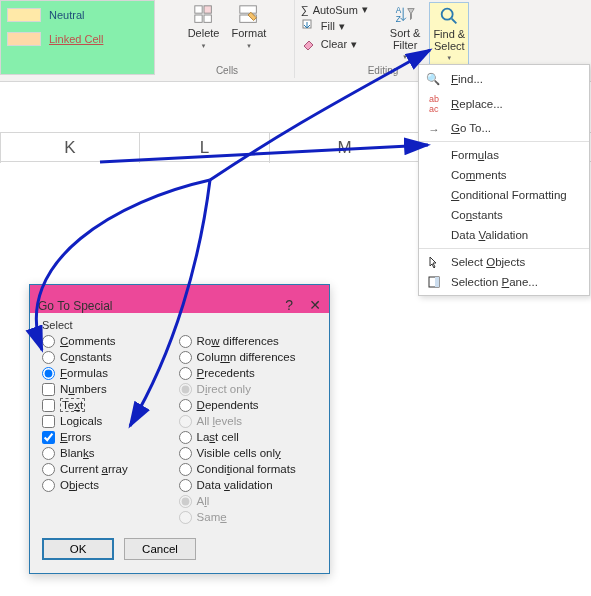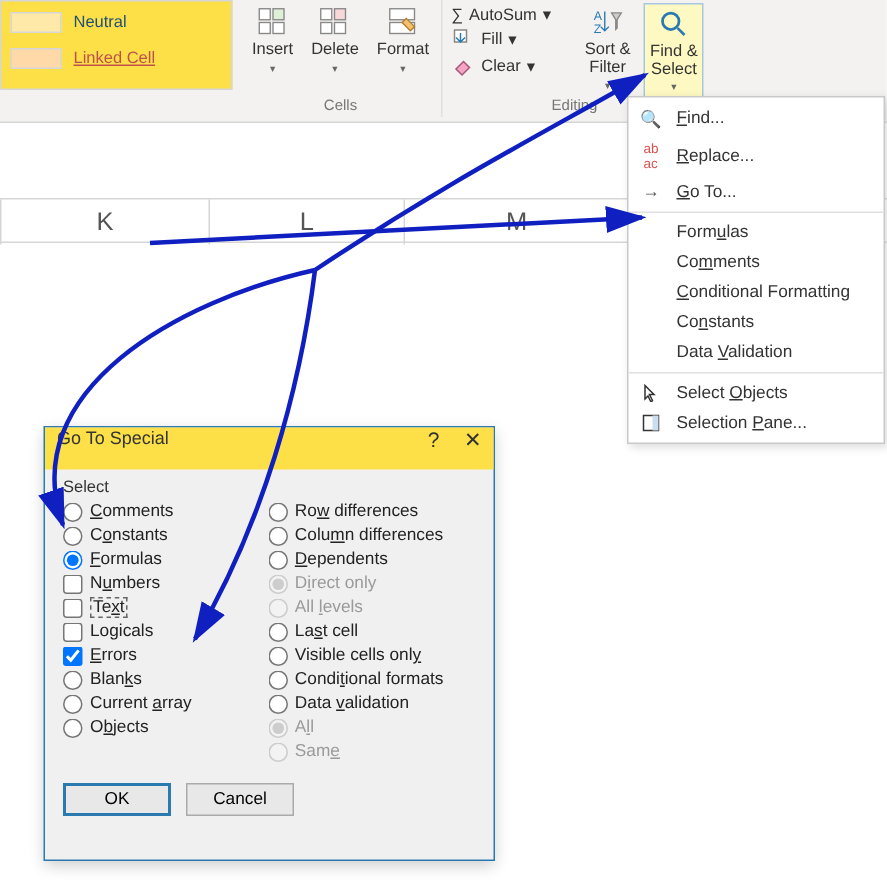--- a/index.html
+++ b/index.html
@@ -1,20 +1,20 @@
 <!DOCTYPE html>
 <html><head>
 <meta charset="utf-8">
 <style>
   * { box-sizing: border-box; font-family: "Segoe UI", Tahoma, sans-serif; }
   body { margin: 0; width: 591px; height: 596px; background: #fff; position: relative; overflow: hidden; }
 
   
   .ribbon { position: absolute; top: 0; left: 0; right: 0; height: 82px; background: #f3f2f1; border-bottom: 1px solid #d6d6d6; }
-  .styles-box { position: absolute; left: 0; top: 0; width: 155px; height: 60px; background: #fde047; border: 1px solid #d6d6d6; }
+  .styles-box { position: absolute; left: 0; top: 0; width: 155px; height: 75px; background: #86efac; border: 1px solid #d6d6d6; }
   .style-swatch { display: flex; align-items: center; height: 20px; margin: 4px 6px; }
   .swatch { width: 34px; height: 14px; margin-right: 8px; border: 1px solid #d6d6d6; }
   .swatch.neutral { background: #ffe9a8; }
   .swatch.linked { background: #ffd9a8; }
   .style-label { font-size: 11px; color: #1f4e79; }
   .style-label.linked { text-decoration: underline; color: #c0504d; }
 
   .ribbon-group { position: absolute; top: 0; height: 78px; display: flex; flex-direction: column; align-items: center; justify-content: flex-start; font-size: 11px; color: #444; }
   .group-icons { display: flex; gap: 6px; padding-top: 2px; }
   .big-btn { display: flex; flex-direction: column; align-items: center; gap: 2px; padding: 2px 3px; cursor: pointer; }
@@ -36,21 +36,21 @@
   .menu-sep { height: 1px; background: #e0e0e0; margin: 3px 0; }
   .menu-icon { width: 18px; display: flex; justify-content: center; color: #555; }
   .mn-u { text-decoration: underline; }
 
   
   .colhdr { position: absolute; top: 132px; left: 0; right: 0; height: 30px; background: #fff; border-top: 1px solid #d6d6d6; border-bottom: 1px solid #d6d6d6; }
   .colcell { position: absolute; top: 0; height: 30px; border-right: 1px solid #d6d6d6; display: flex; align-items: center; justify-content: center; font-size: 17px; color: #555; }
 
   
   .dialog { position: absolute; left: 29px; top: 284px; width: 301px; height: 290px; background: #f0f0f0; border: 1px solid #2a7ab0; box-shadow: 0 3px 10px rgba(0,0,0,0.2); }
-  .dlg-titlebar { height: 28px; background: #fde047; display: flex; align-items: flex-start; padding: 0 8px; font-size: 12px; color: #333; position: relative; }
+  .dlg-titlebar { height: 28px; background: #ec4899; display: flex; align-items: flex-end; padding: 0 8px; font-size: 12px; color: #333; position: relative; }
   .dlg-titlebar .q { position: absolute; right: 36px; font-size: 14px; color: #333; cursor: pointer; }
   .dlg-titlebar .x { position: absolute; right: 8px; font-size: 14px; color: #333; cursor: pointer; }
   .dlg-body { padding: 4px 12px 6px 12px; font-size: 11.5px; color: #222; }
   .dlg-section { font-size: 11px; color: #333; margin: 2px 0 4px 0; }
   .dlg-cols { display: flex; gap: 10px; }
   .dlg-col { display: flex; flex-direction: column; gap: 3px; }
   .radio, .check { display: flex; align-items: center; gap: 5px; line-height: 1.1; }
   .radio input, .check input { margin: 0; }
   .radio label, .check label { font-size: 11.5px; }
   .sub { }
@@ -78,30 +78,20 @@
       <div class="style-label linked">Linked Cell</div>
     </div>
   </div>
 
   <div class="ribbon-group cells-group">
     <div class="group-icons">
       <div class="big-btn">
         <svg class="icon24" viewBox="0 0 24 24">
             <rect x="2" y="2" width="8" height="8" fill="#fff" stroke="#888"></rect>
             <rect x="2" y="12" width="8" height="8" fill="#fff" stroke="#888"></rect>
-            <rect x="12" y="2" width="8" height="8" fill="#dff0d8" stroke="#888"></rect>
-            <rect x="12" y="12" width="8" height="8" fill="#fff" stroke="#888"></rect>
-          </svg>
-        <span class="lbl">Insert</span>
-          <span class="drop">▾</span>
-      </div>
-      <div class="big-btn">
-        <svg class="icon24" viewBox="0 0 24 24">
-            <rect x="2" y="2" width="8" height="8" fill="#fff" stroke="#888"></rect>
-            <rect x="2" y="12" width="8" height="8" fill="#fff" stroke="#888"></rect>
             <rect x="12" y="2" width="8" height="8" fill="#f8d7da" stroke="#888"></rect>
             <rect x="12" y="12" width="8" height="8" fill="#fff" stroke="#888"></rect>
           </svg>
         <span class="lbl">Delete</span>
           <span class="drop">▾</span>
       </div>
       <div class="big-btn">
         <svg class="icon24" viewBox="0 0 24 24">
             <rect x="2" y="2" width="18" height="8" fill="#fff" stroke="#888"></rect>
             <rect x="2" y="12" width="18" height="8" fill="#fff" stroke="#888"></rect>
@@ -278,25 +268,29 @@
         <div class="radio">
             <input type="radio" style="">
             <label>Ro<span class="u">w</span> differences</label>
           </div>
         <div class="radio">
             <input type="radio" style="">
             <label>Colu<span class="u">m</span>n differences</label>
           </div>
         <div class="radio">
             <input type="radio" style="">
-            <label><span class="u">D</span>ependents</label>
+            <label><span class="u">P</span>recedents</label>
           </div>
         <div class="radio sub disabled">
             <input type="radio" disabled="" checked="" style="">
             <label>D<span class="u">i</span>rect only</label>
+          </div>
+        <div class="radio">
+            <input type="radio" style="">
+            <label><span class="u">D</span>ependents</label>
           </div>
         <div class="radio sub disabled">
             <input type="radio" disabled="" style="">
             <label>All <span class="u">l</span>evels</label>
           </div>
         <div class="radio">
             <input type="radio" style="">
             <label>La<span class="u">s</span>t cell</label>
           </div>
         <div class="radio">

